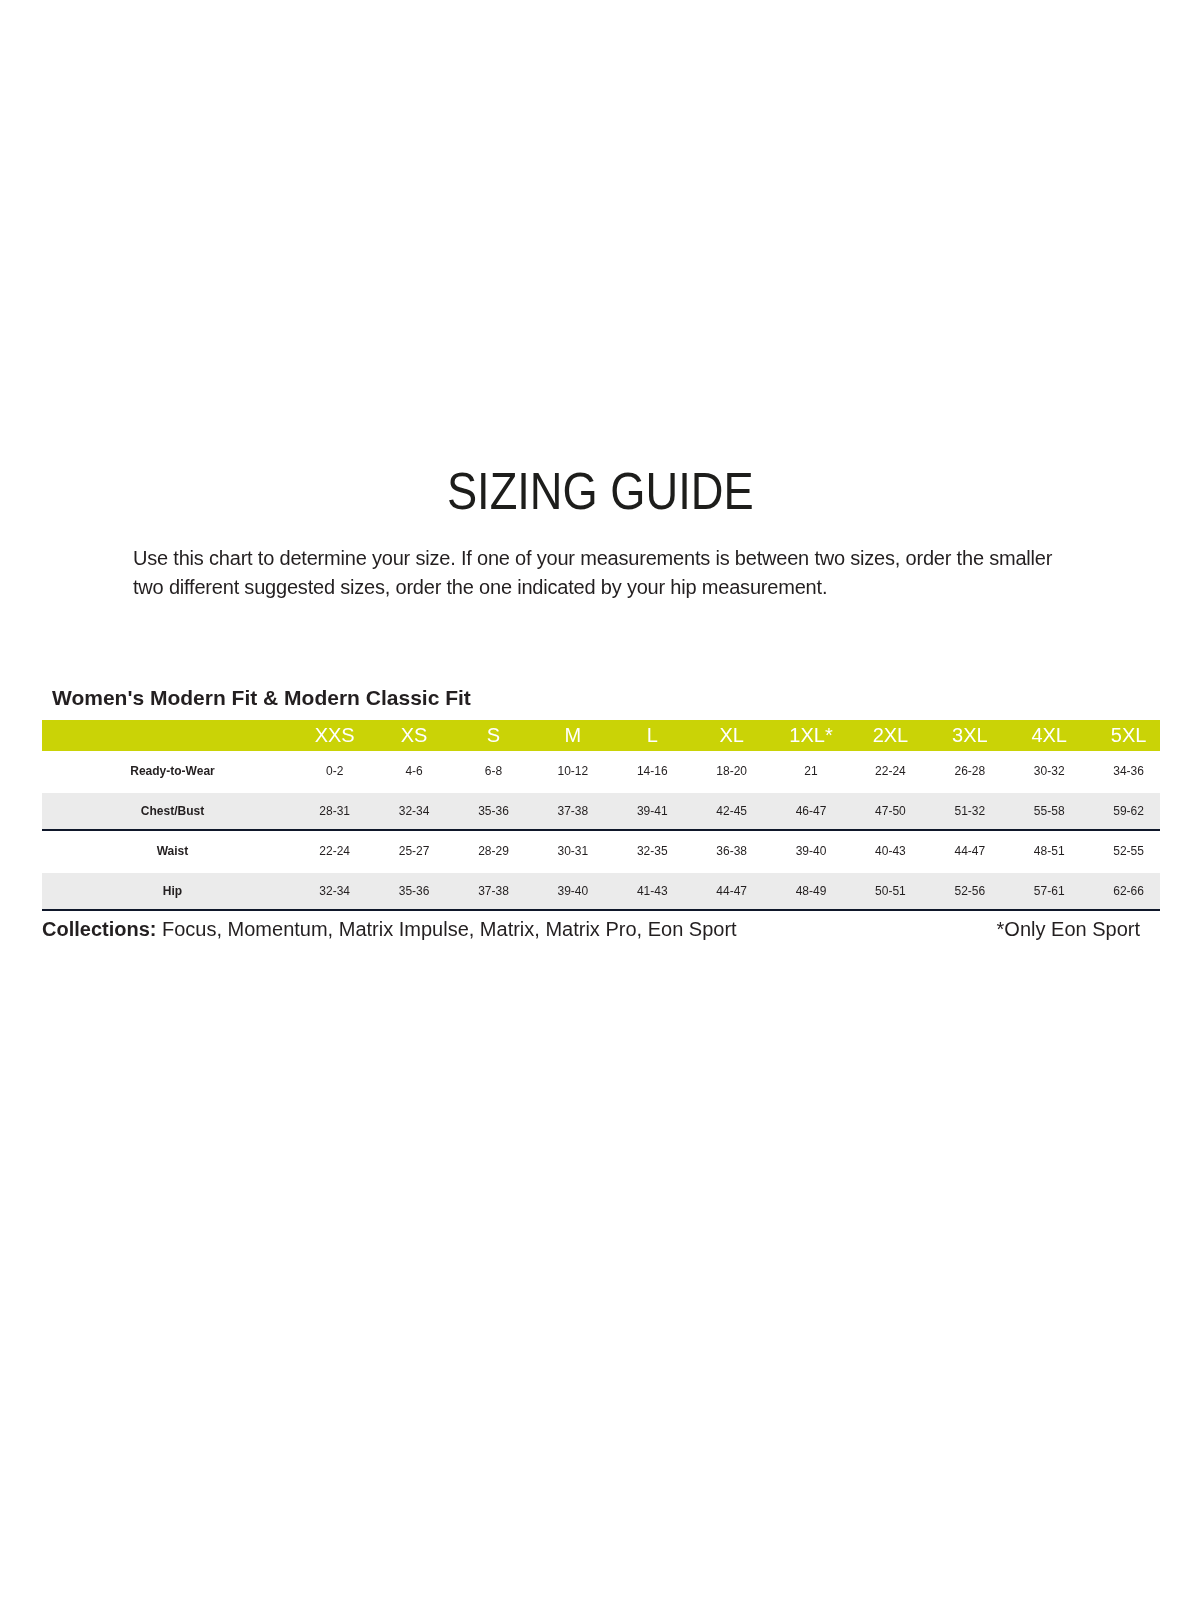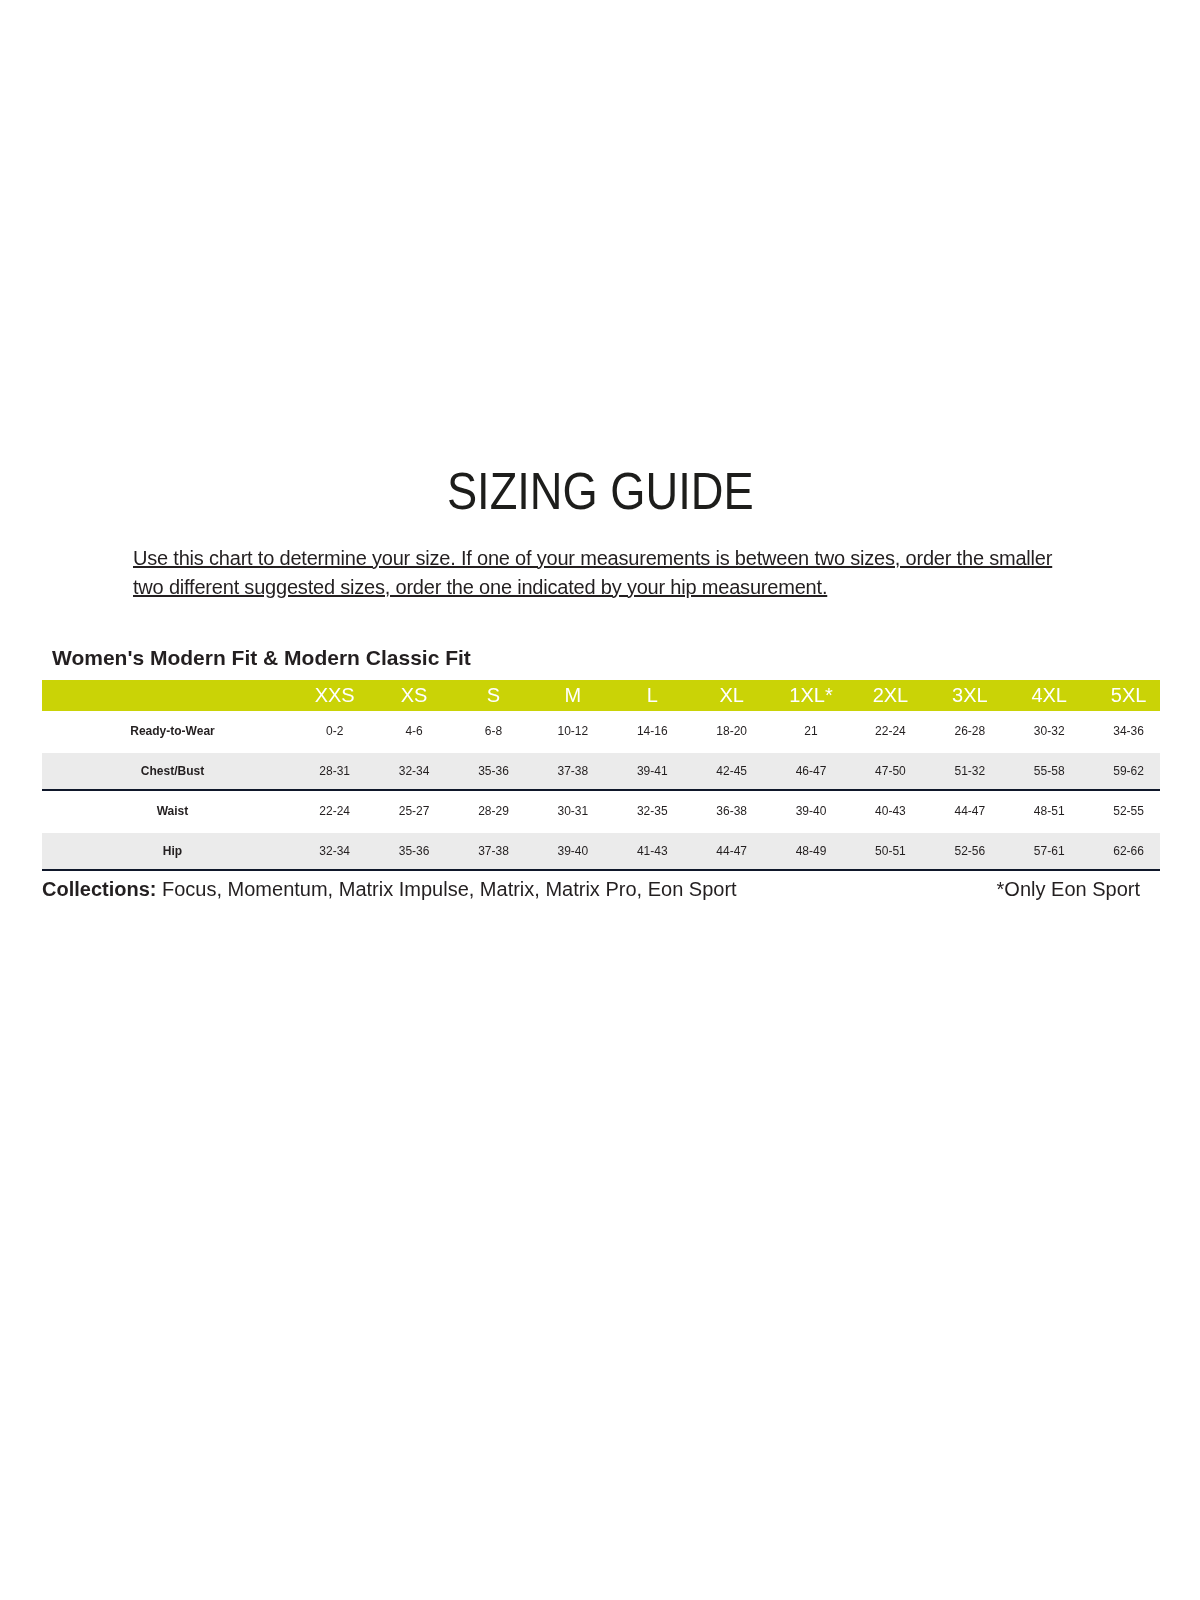--- a/index.html
+++ b/index.html
@@ -33,23 +33,23 @@
     transform-origin: center;
   }
   .intro {
     margin: 22px 0 0 133px;
     width: 940px;
     font-size: 20px;
     line-height: 29px;
     color: #231f20;
     letter-spacing: -0.2px;
   }
-  .intro .line { white-space: nowrap; text-decoration: underline; }
+  .intro .line { white-space: nowrap; }
   .section-heading {
-    margin: 44px 0 0 52px;
+    margin: 84px 0 0 52px;
     font-size: 21px;
     font-weight: 700;
     color: #231f20;
   }
   .size-table {
     margin: 10px 0 0 42px;
     width: 1118px;
   }
   .trow {
     display: flex;

